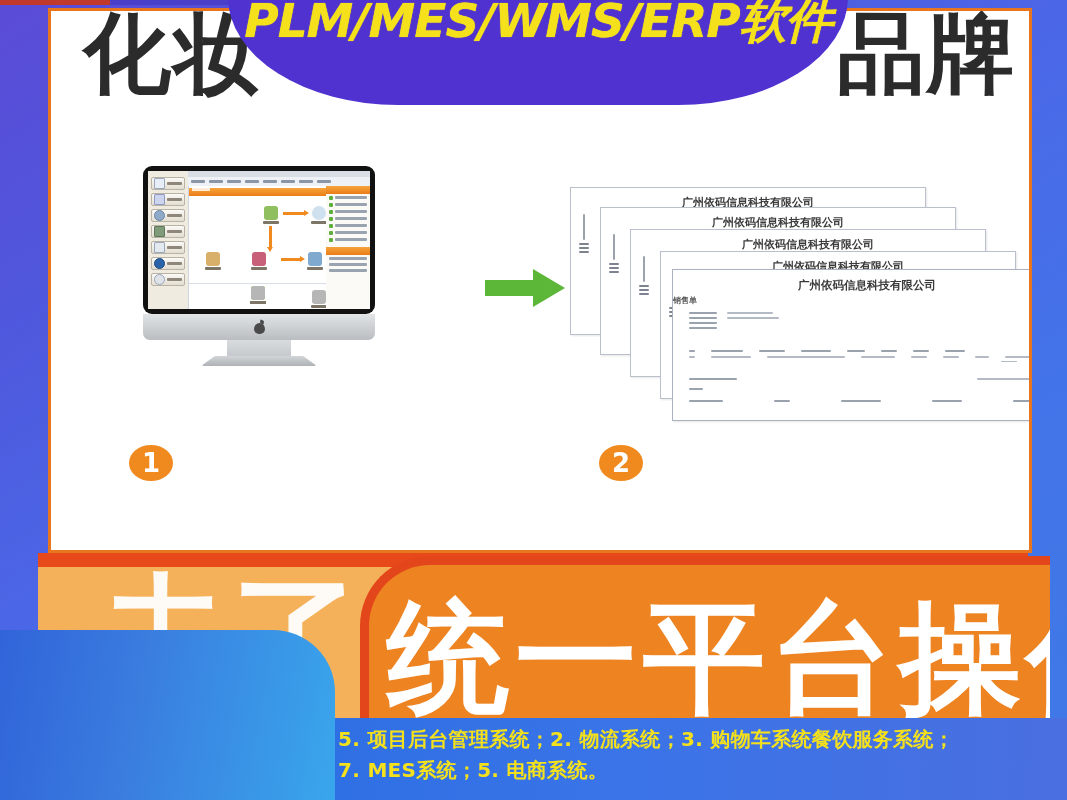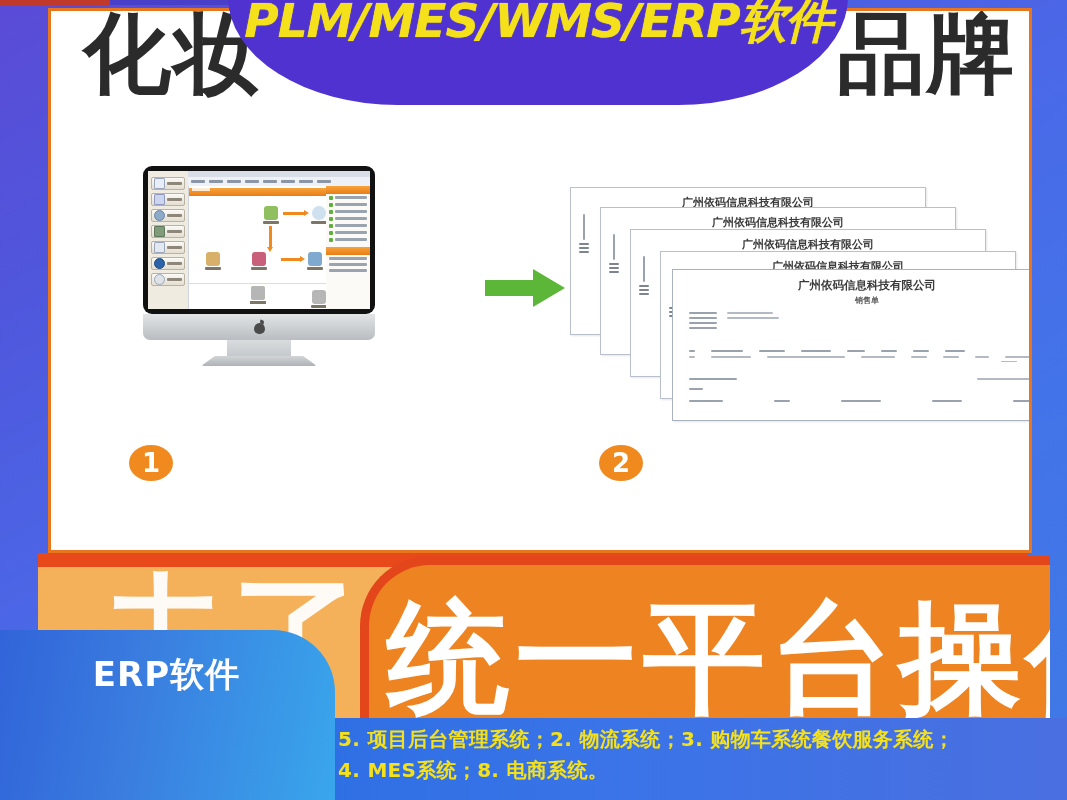--- a/index.html
+++ b/index.html
@@ -132,21 +132,21 @@
   
   .docs{position:absolute;left:505px;top:172px;width:510px;height:250px;z-index:4;}
   .doc{
     position:absolute;background:#fff;border:1px solid #b9c0cc;box-sizing:border-box;
     box-shadow:1px 1px 2px rgba(0,0,0,.10);
   }
   .doc-title{
     text-align:center;font-weight:bold;color:#3a3a3a;white-space:nowrap;
     font-family:"DejaVu Sans","Liberation Sans",sans-serif;
   }
-  .doc-sub{text-align:center;color:#555;font-family:"DejaVu Sans","Liberation Sans",sans-serif;}
+  .doc-sub{text-align:left;color:#555;font-family:"DejaVu Sans","Liberation Sans",sans-serif;}
   .blur{filter:blur(0.45px);}
   .lineb{height:2px;background:#9aa2ae;border-radius:1px;}
   .linef{height:1.6px;background:#b4bac4;border-radius:1px;}
   .sidebits{position:absolute;left:6px;top:26px;width:14px;}
   .sidebits .vb{width:2px;height:26px;background:#9aa2ae;margin:0 auto 3px;border-radius:1px;}
   .sidebits .hb{height:2px;width:10px;background:#7d8490;margin:0 auto 2px;border-radius:1px;}
 
   
   .cap{position:absolute;display:flex;align-items:center;gap:16px;z-index:5;}
   .cap-badge{
@@ -522,20 +522,19 @@
   <div class="tan-band">
     <span class="ghost">去了</span>
   </div>
 
   <div class="orange-panel">
     <span class="big">统一平台操作</span>
   </div>
 
   <div class="bottom-bar">
     <p>5. 项目后台管理系统；2. 物流系统；3. 购物车系统餐饮服务系统；</p>
-    <p>4. MES系统；8. 电商系统。</p>
+    <p>7. MES系统；5. 电商系统。</p>
   </div>
 
   <div class="promo">
-    <span class="l1">ERP软件</span>
   </div>
 
 </div>
 
 </body></html>

